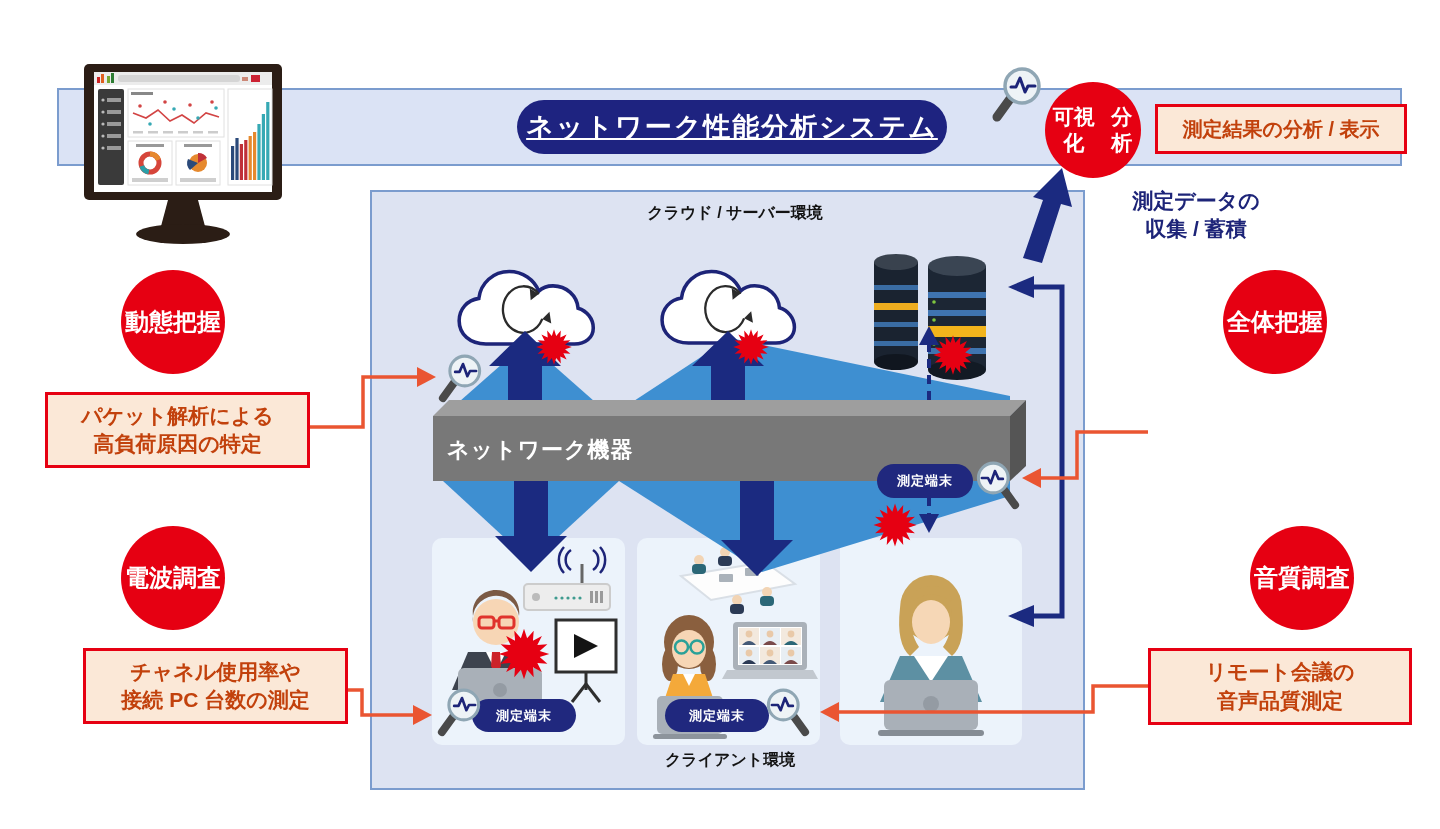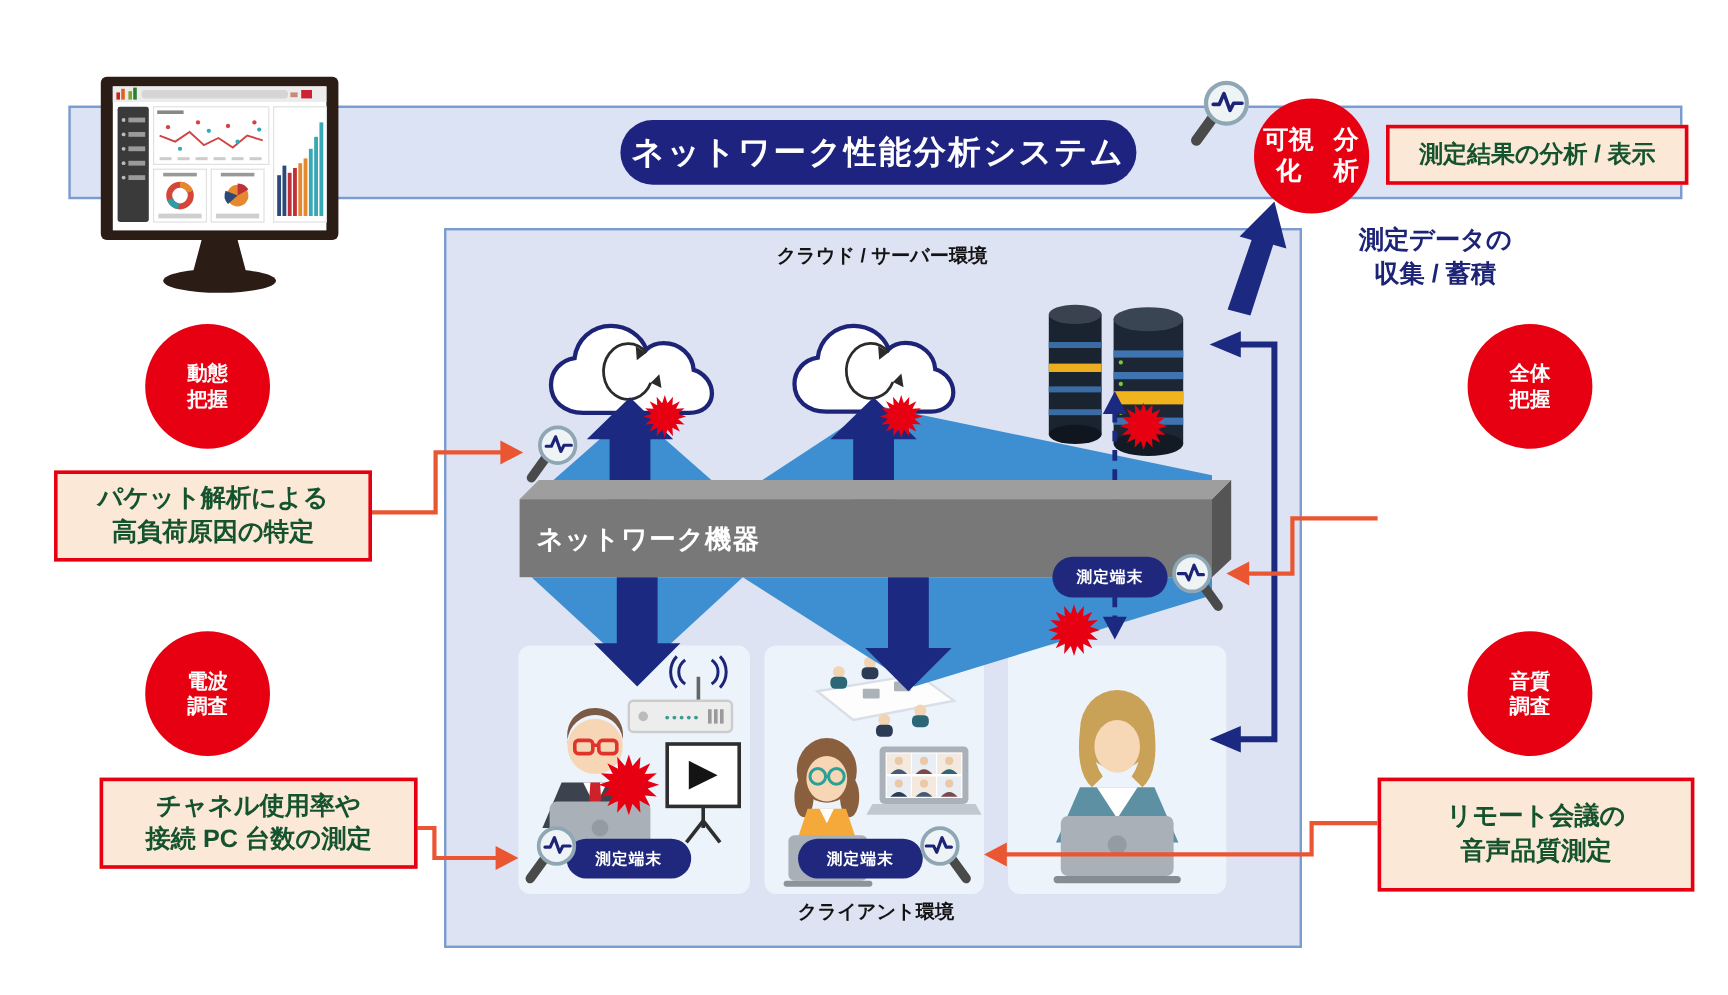--- a/index.html
+++ b/index.html
@@ -4,40 +4,40 @@
 <style>
   html,body{margin:0;padding:0;background:#ffffff;}
   body{font-family:"Liberation Sans","DejaVu Sans",sans-serif;}
   #stage{position:relative;width:1440px;height:829px;background:#ffffff;overflow:hidden;}
   .abs{position:absolute;}
   
   .banner{left:57px;top:88px;width:1345px;height:78px;background:#dbe3f5;border:2px solid #7b9cce;box-sizing:border-box;z-index:1;}
   
   .title-pill{left:517px;top:100px;width:430px;height:54px;background:#1e2380;border-radius:27px;
     color:#fff;font-size:27px;font-weight:700;display:flex;align-items:center;justify-content:center;
-    letter-spacing:2px;z-index:6;}
+    letter-spacing:2px;z-index:6;text-decoration:underline;}
   
   .panel{left:370px;top:190px;width:715px;height:600px;background:#dde3f2;border:2px solid #7b9cce;box-sizing:border-box;z-index:1;}
   .panel-title{font-size:16px;font-weight:700;color:#131313;z-index:6;text-align:center;}
   .cloud-env-title{left:560px;top:203px;width:350px;}
   .client-env-title{left:555px;top:750px;width:350px;}
   
   .card{position:absolute;background:#ecf3fb;border-radius:10px;z-index:2;}
   .card1{left:432px;top:538px;width:193px;height:207px;}
   .card2{left:637px;top:538px;width:183px;height:207px;}
   .card3{left:840px;top:538px;width:182px;height:207px;}
   
   .pill{position:absolute;background:#20287e;color:#ffffff;font-weight:700;font-size:13px;border-radius:17px;
     display:flex;align-items:center;justify-content:center;z-index:6;letter-spacing:1px;}
   
   .red-circle{position:absolute;width:104px;height:104px;border-radius:50%;background:#e60012;color:#fff;
-    font-size:17px;font-weight:700;display:flex;flex-direction:column;align-items:center;justify-content:center;
+    font-size:24px;font-weight:700;display:flex;flex-direction:row;align-items:center;justify-content:center;
     line-height:1.25;z-index:6;text-align:center;}
   
-  .note-box{position:absolute;background:#fbe8d7;border:3px solid #e60012;box-sizing:border-box;color:#14532d;
+  .note-box{position:absolute;background:#fbe8d7;border:3px solid #e60012;box-sizing:border-box;color:#c2410c;
     font-size:21px;font-weight:700;display:flex;flex-direction:column;align-items:center;justify-content:center;
     line-height:1.35;z-index:6;text-align:center;}
   
   .viz-circle{left:1045px;top:82px;width:96px;height:96px;border-radius:50%;background:#e60012;color:#fff;
     font-size:21px;font-weight:700;display:flex;flex-direction:row;align-items:center;justify-content:center;
     line-height:1.25;z-index:7;text-align:center;}
   .result-box{left:1155px;top:104px;width:252px;height:50px;font-size:20px;}
   .collect-label{left:1090px;top:187px;width:212px;color:#1d2478;font-size:21px;font-weight:700;
     text-align:center;line-height:1.35;z-index:6;}
   .bar-label{left:447px;top:435px;color:#ffffff;font-size:22px;font-weight:700;z-index:6;letter-spacing:1px;}
@@ -435,22 +435,22 @@
   </div>
   <div class="note-box" style="left:38px;top:648px;width:265px;height:76px;margin-left:45px;">
     <span>チャネル使用率や</span>
     <span>接続 PC 台数の測定</span>
   </div>
 
   <div class="red-circle" style="left:1223px;top:270px;">
     <span>全体</span>
     <span>把握</span>
   </div>
-  <div class="red-circle" style="left:1223px;top:526px;">
+  <div class="red-circle" style="left:1250px;top:526px;">
     <span>音質</span>
     <span>調査</span>
   </div>
-  <div class="note-box" style="left:1148px;top:648px;width:264px;height:95px;">
+  <div class="note-box" style="left:1148px;top:648px;width:264px;height:77px;">
     <span>リモート会議の</span>
     <span>音声品質測定</span>
   </div>
 
 </div>
 
 </body></html>

